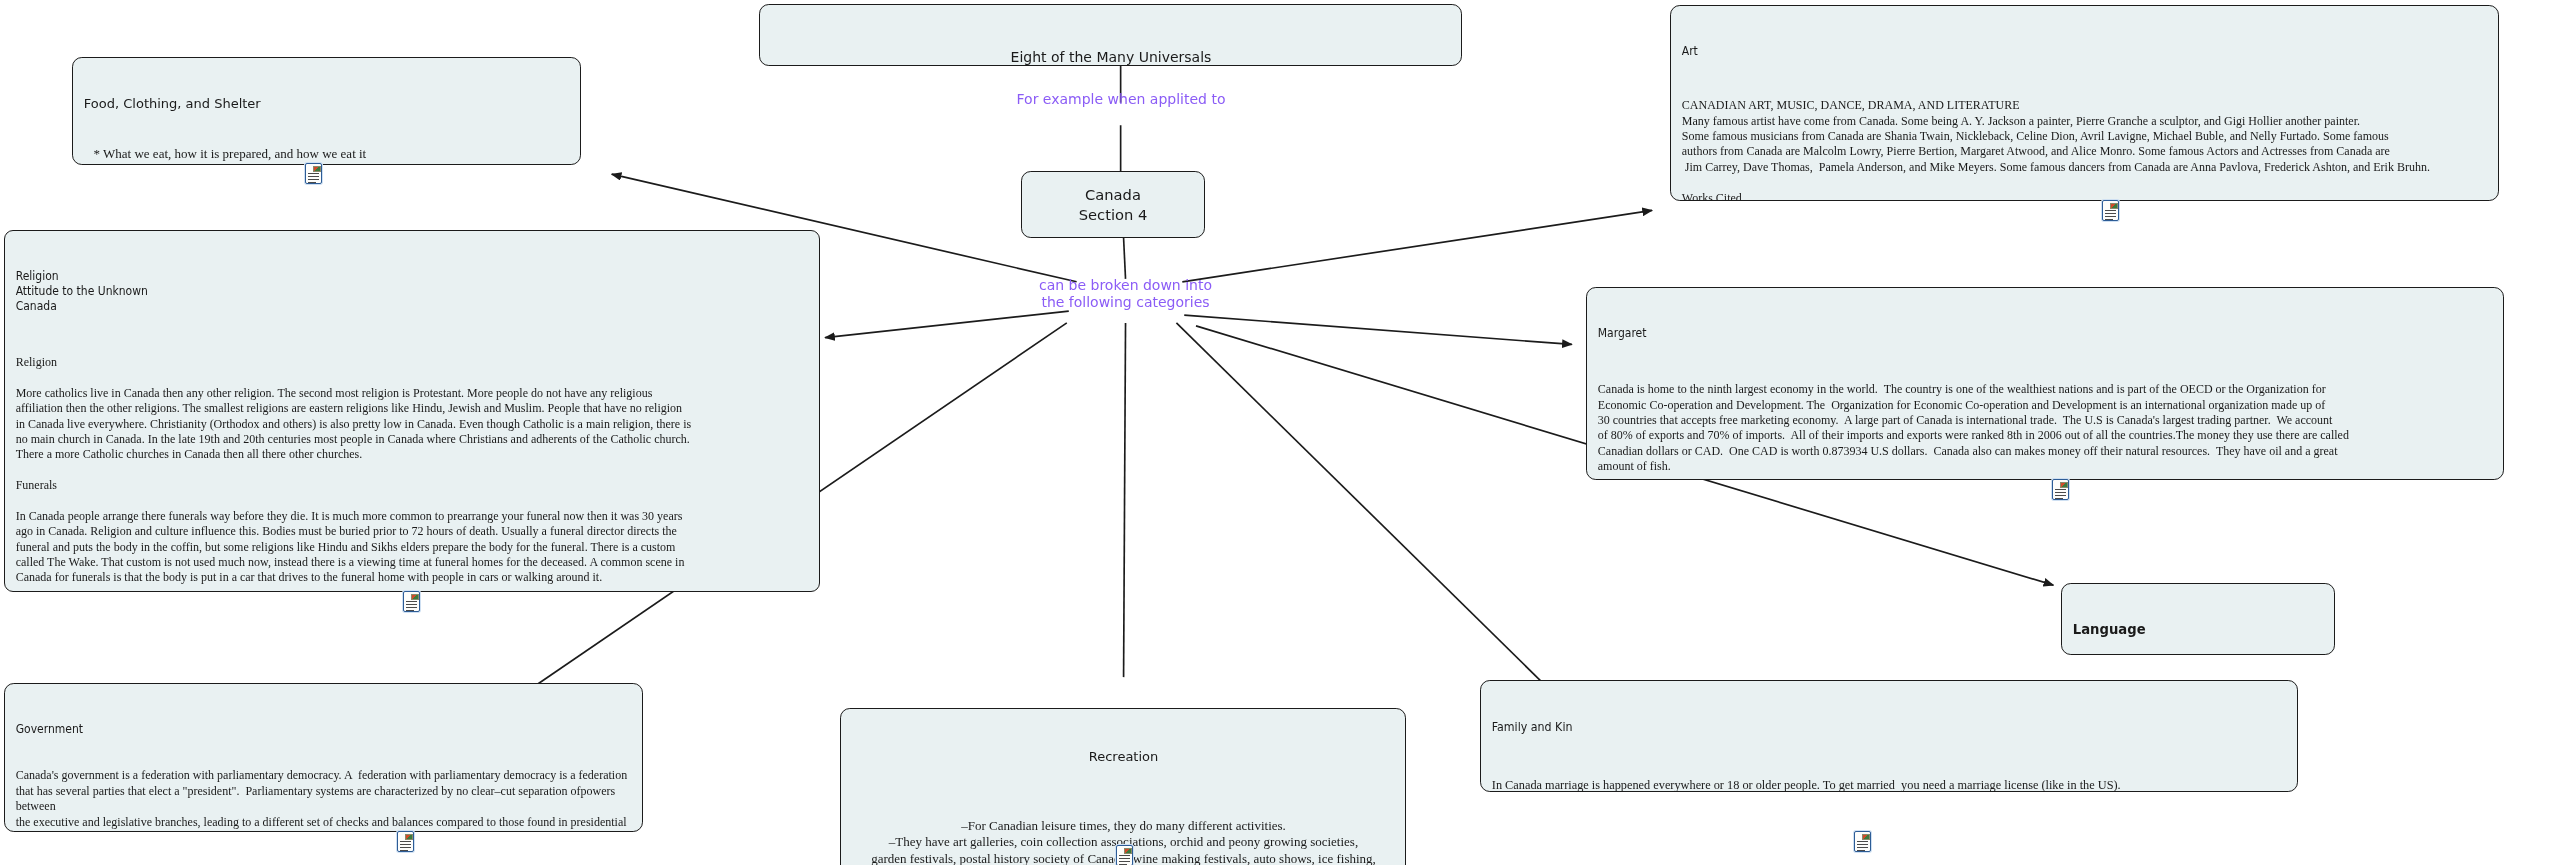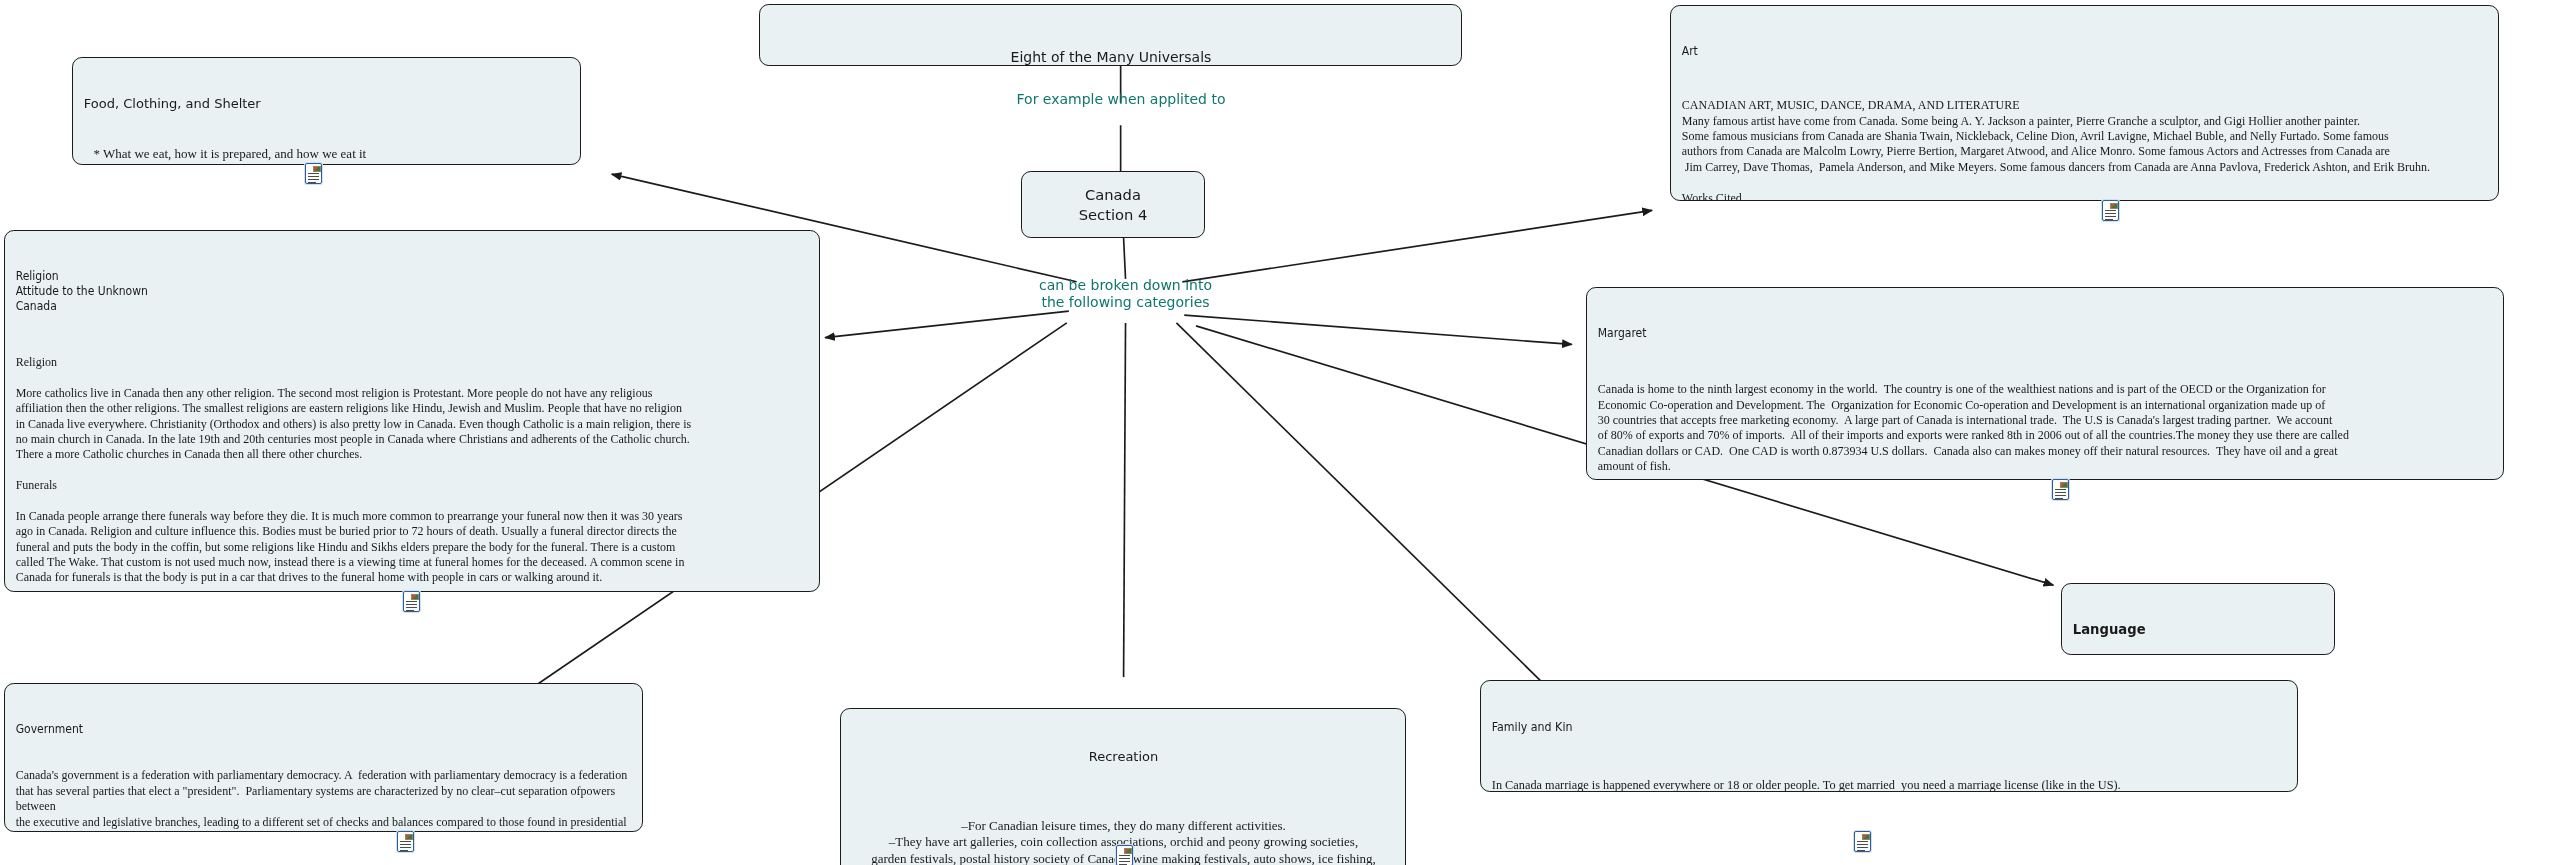--- a/index.html
+++ b/index.html
@@ -67,21 +67,21 @@
     font-family: "DejaVu Sans Condensed", "Liberation Sans Narrow", "Liberation Sans", sans-serif;
     font-stretch: condensed;
   }
 
   .edge-label {
     position: absolute;
     font-size: 14px;
     line-height: 1.2;
     text-align: center;
     white-space: pre;
-    color: #0f766e;
+    color: #8b5cf6;
   }
 
   
   .attach-icon {
     position: absolute;
     width: 16.6px; height: 20.6px;
     border: 1.5px solid #2d5c96;
     border-radius: 2px;
     background: #fdfdfb;
     box-sizing: border-box;
@@ -184,21 +184,21 @@
 “List of Canadian Painters.” Wikipedia. Wikipedia Foundation Inc. 16 Oct. 2008. &lt;http://en.wikipedia.org/wiki/List_of_Canadian_painters&gt;</span>
   </div>
   <div class="attach-icon" style="left:2102px; top:200px;">
       <b></b>
       <i class="l1"></i>
       <i class="l2"></i>
       <i class="l3"></i>
       <i class="l4"></i>
     </div>
 
-  <div class="node cond" style="left:3.9px; top:230px; width:816px; height:362px; font-size:12px; line-height:1.28;">
+  <div class="node cond" style="left:3.9px; top:230px; width:816px; height:362px; font-size:12px; line-height:1.28;border-radius:9px;">
     <span class="title">Religion
 Attitude to the Unknown
 Canada</span>
     <span class="body" style="margin-top:9.8px;">Religion
 
 More catholics live in Canada then any other religion. The second most religion is Protestant. More people do not have any religious
 affiliation then the other religions. The smallest religions are eastern religions like Hindu, Jewish and Muslim. People that have no religion
 in Canada live everywhere. Christianity (Orthodox and others) is also pretty low in Canada. Even though Catholic is a main religion, there is
 no main church in Canada. In the late 19th and 20th centuries most people in Canada where Christians and adherents of the Catholic church.
 There a more Catholic churches in Canada then all there other churches.

